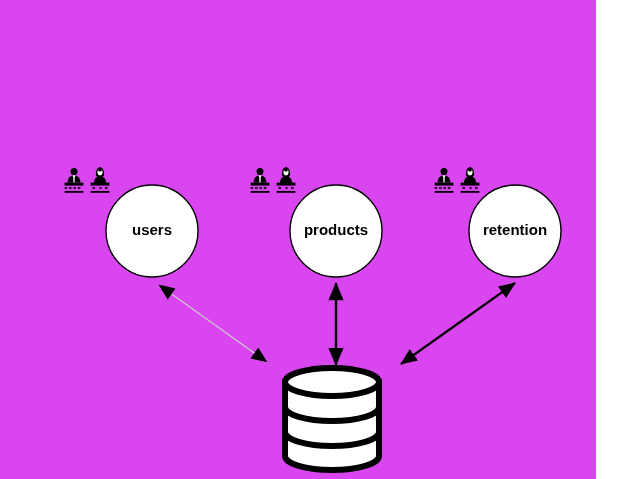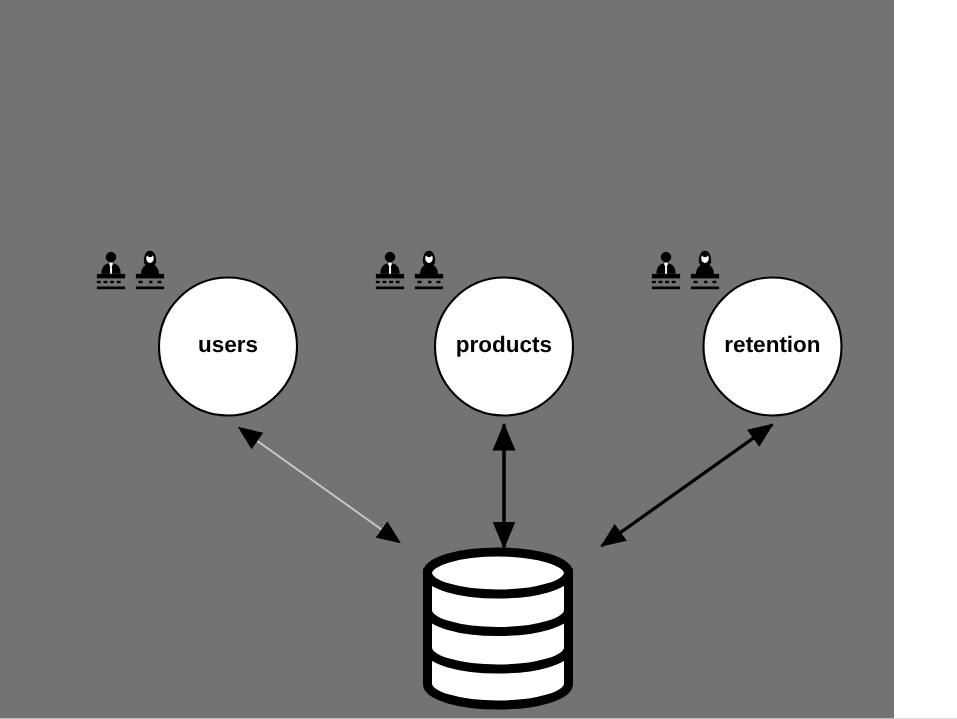--- a/index.html
+++ b/index.html
@@ -8,21 +8,21 @@
     padding: 0;
     background: #ffffff;
   }
   body {
     font-family: "Liberation Sans", sans-serif;
   }
   #canvas {
     position: relative;
     width: 596px;
     height: 479px;
-    background: #737373;
+    background: #d946ef;
     overflow: hidden;
   }
   #diagram-svg {
     position: absolute;
     left: 0;
     top: 0;
     width: 638px;
     height: 479px;
     display: block;
   }

